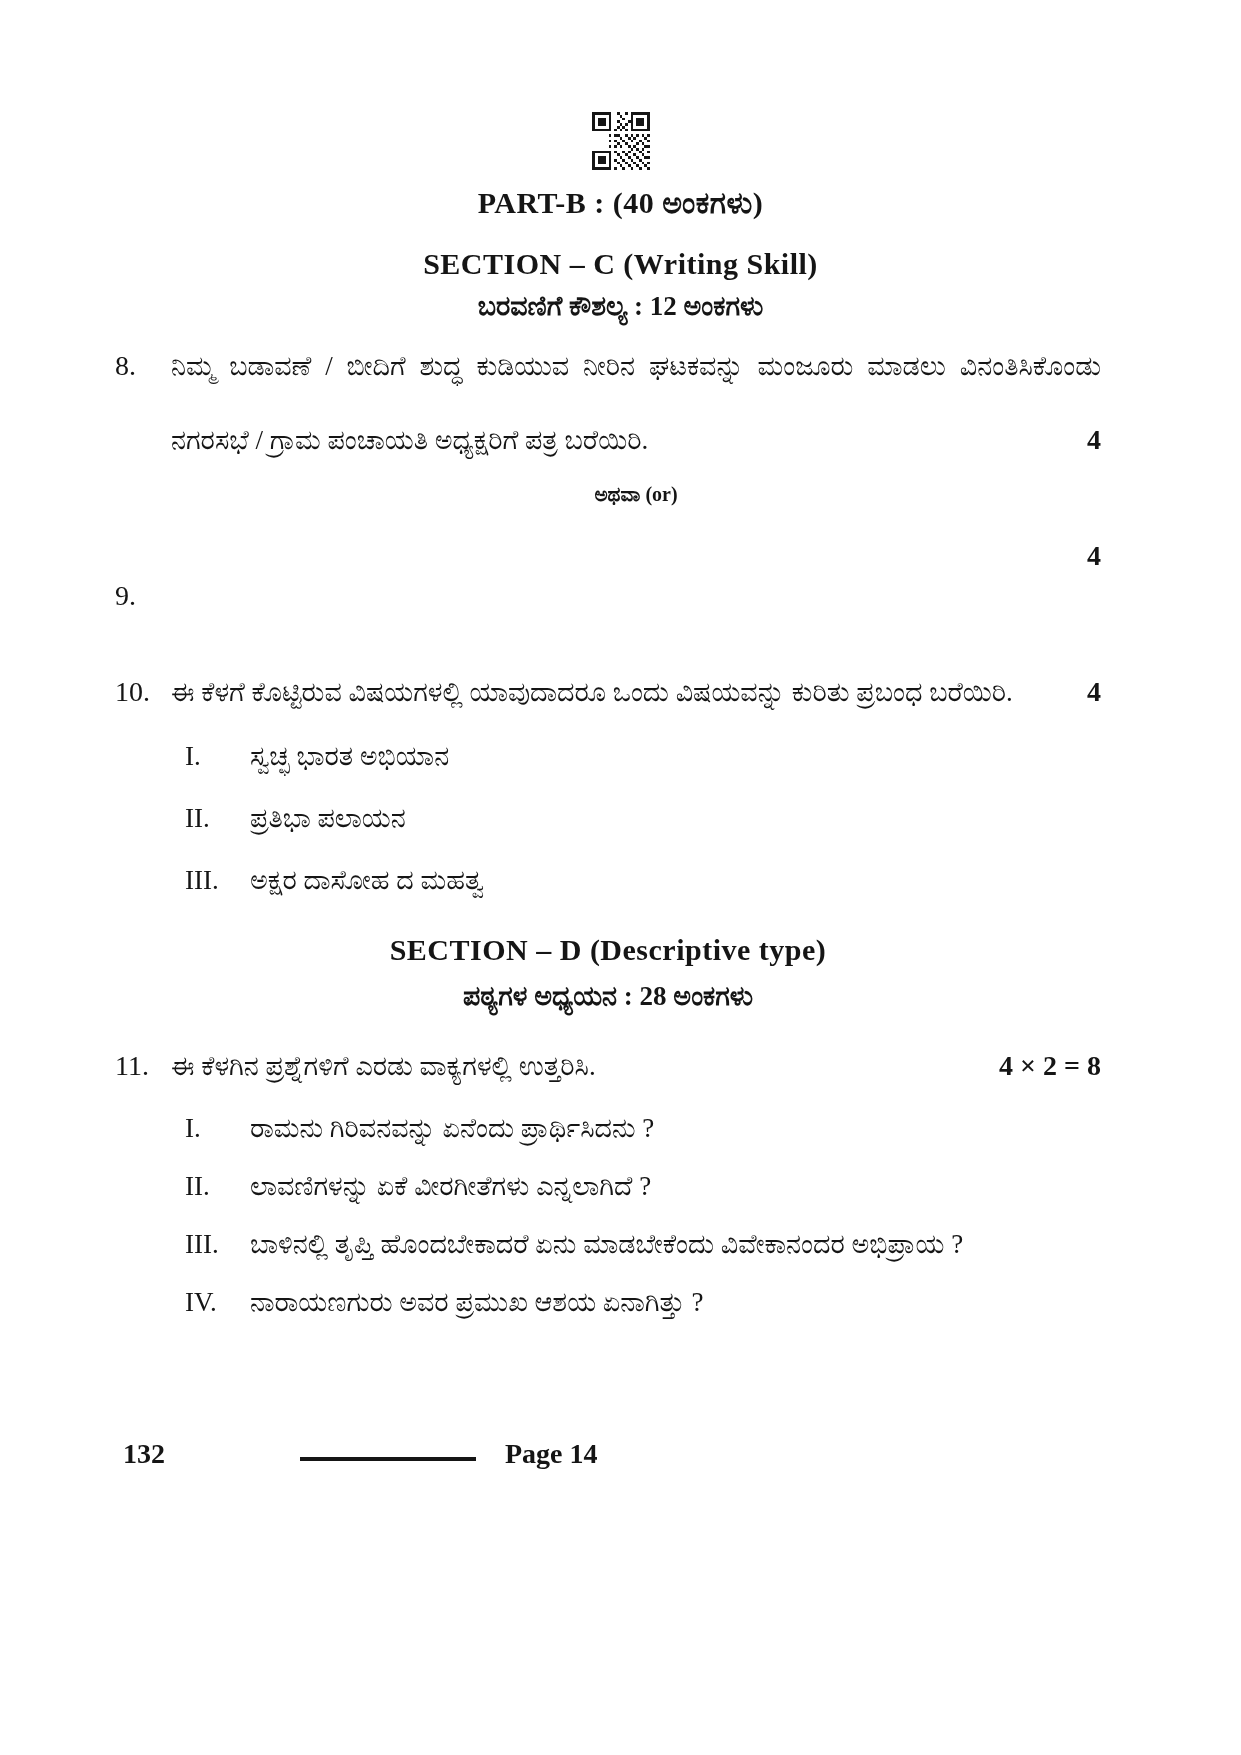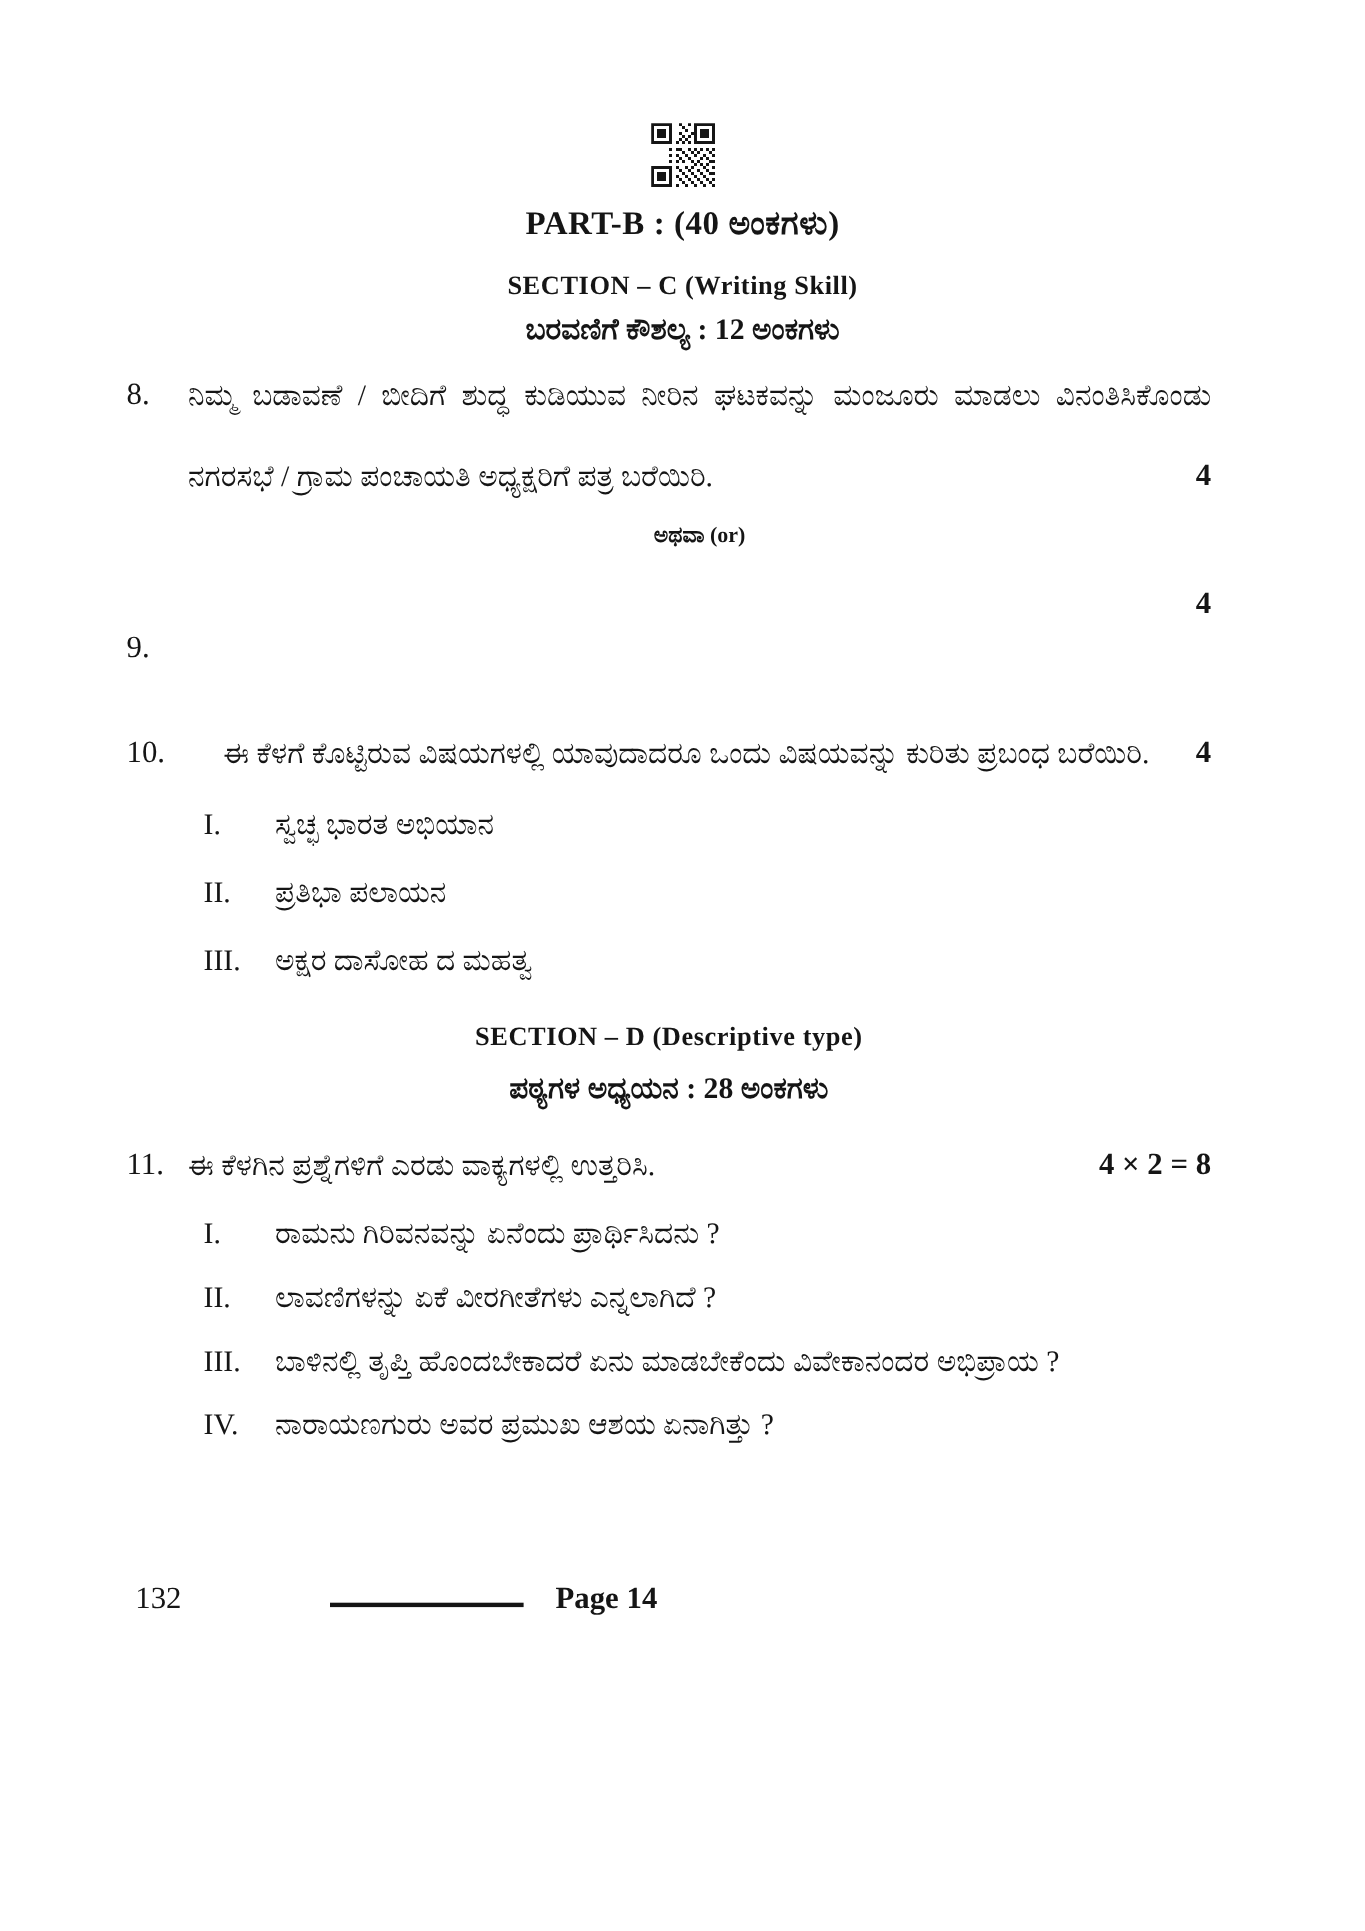--- a/index.html
+++ b/index.html
@@ -9,21 +9,21 @@
     font-family: "Liberation Serif", "DejaVu Serif", serif;
     color: #151515;
   }
   .page { position: relative; width: 1241px; height: 1755px; overflow: hidden; background: #ffffff; }
 
   .qr-row { padding-top: 112px; text-align: center; }
   .qr-row svg { display: inline-block; }
 
   .center-bold { text-align: center; font-weight: bold; }
   .part-title   { margin-top: 12px; font-size: 30px; letter-spacing: .5px; }
-  .sec-title    { margin-top: 26px; font-size: 24px; letter-spacing: .5px; }
+  .sec-title    { margin-top: 26px; font-size: 30px; letter-spacing: .5px; }
   .sec-subtitle { margin-top: 10px; font-size: 27px; }
 
   .content { margin: 0 140px 0 115px; font-size: 27px; line-height: 40px; }
 
   .question { display: flex; }
   .qnum { width: 56px; flex: none; font-size: 28px; }
   .qbody { flex: 1; position: relative; }
   .qtext { position: relative; }
   .marks {
     position: absolute; right: 0; bottom: 0;
@@ -33,35 +33,35 @@
 
   .q8 { margin-top: 24px; }
   .q8-line1 { text-align: justify; text-align-last: justify; }
   .q8-line2 { margin-top: 34px; }
 
   .or-sep { margin-top: 14px; font-size: 20px; }
 
   .alt-block { margin-top: 16px; line-height: 57px; }
 
   .q9  { margin-top: 46px; }
-  .q10 { margin-top: 56px; gap: 32px; }
+  .q10 { margin-top: 56px; }
   .q11 { margin-top: 30px; }
 
   .item { display: flex; margin-left: 70px; }
   .item-num { width: 65px; flex: none; font-size: 27px; }
   .q10-items .item { margin-top: 22px; }
   .q10-items .item:first-child { margin-top: 24px; }
   .q11-items .item { margin-top: 18px; }
   .q11-items .item:first-child { margin-top: 22px; }
 
   .sec-d-title { margin-top: 30px; }
   .sec-d-sub   { margin-top: 6px; }
 
   .footer { position: absolute; left: 0; top: 1438px; width: 1241px; height: 50px; }
-  .footer-code { position: absolute; left: 123px; top: 0; font-size: 28px; font-weight: normal; }
+  .footer-code { position: absolute; left: 123px; top: 0; font-size: 28px; font-weight: bold; }
   .footer-line { position: absolute; left: 300px; top: 19px; width: 176px; height: 4px; background: #151515; }
   .footer-page { position: absolute; left: 505px; top: 0; font-size: 28px; font-weight: bold; }
 </style>
 </head>
 <body>
 
 <div class="page">
 
   <div class="qr-row">
     <svg id="qr-svg" width="58" height="58" viewBox="0 0 21 21" shape-rendering="crispEdges">

